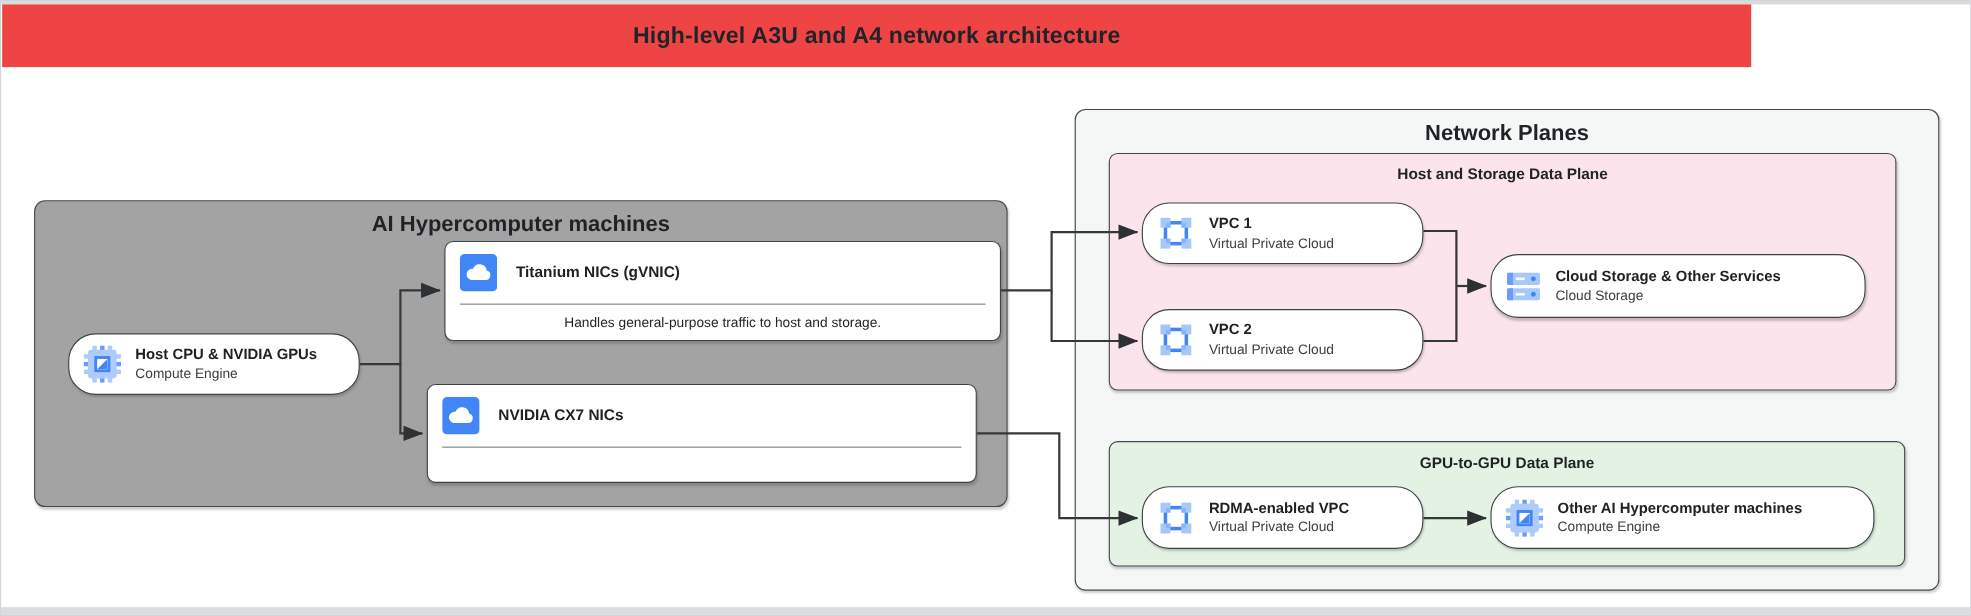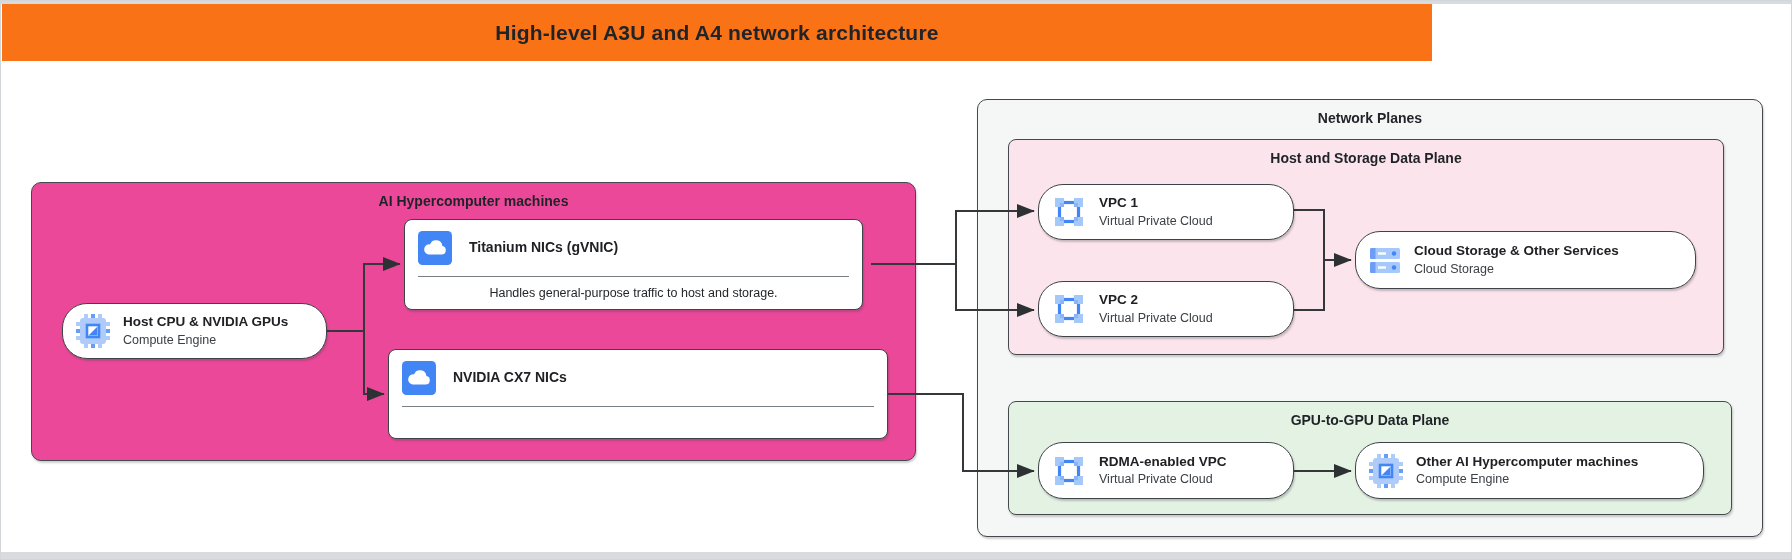--- a/index.html
+++ b/index.html
@@ -1,25 +1,25 @@
 <!DOCTYPE html>
 <html><head>
 <meta charset="utf-8">
 <style>
   html,body{margin:0;padding:0;background:#fff;}
   body{font-family:"Liberation Sans",sans-serif;-webkit-font-smoothing:antialiased;}
   .canvas{position:relative;width:1792px;height:560px;background:#ffffff;border:1px solid #d3d6d8;box-sizing:border-box;overflow:hidden;}
   .top-edge{position:absolute;left:0;top:0;width:100%;height:3px;background:#d8dbde;}
-  .header{position:absolute;left:1px;top:3px;width:1430px;height:57px;background:#f97316;display:flex;align-items:center;justify-content:center;}
+  .header{position:absolute;left:1px;top:3px;width:1590px;height:57px;background:#ef4444;display:flex;align-items:center;justify-content:center;}
   .header .title{font-size:21px;font-weight:700;color:#202428;letter-spacing:.2px;}
   .bottom-edge{position:absolute;left:0;bottom:0;width:100%;height:7px;background:#d9dbde;}
 
   .container{position:absolute;border:1.6px solid #45494d;border-radius:10px;box-sizing:border-box;box-shadow:1px 2px 2px rgba(60,64,67,.25);}
-  .container .clabel{position:absolute;top:10px;left:0;width:100%;text-align:center;font-size:14px;font-weight:700;color:#1f2327;}
-  .c-blue{background:#ec4899;}
+  .container .clabel{position:absolute;top:10px;left:0;width:100%;text-align:center;font-size:20px;font-weight:700;color:#1f2327;}
+  .c-blue{background:#a3a3a3;}
   .c-gray{background:#f5f6f6;}
   .c-pink{background:#fbe4eb;border-radius:8px;}
   .c-green{background:#e4f2e3;border-radius:8px;}
 
   .node{position:absolute;background:#ffffff;border:1.6px solid #3e4347;border-radius:8px;box-sizing:border-box;box-shadow:1px 2px 2px rgba(60,64,67,.28);z-index:3;}
   .node.simple{display:flex;align-items:center;padding-left:13px;gap:13px;border-radius:25px;}
   .node .txt{display:flex;flex-direction:column;gap:2px;}
   .node .ntitle{font-size:13.5px;font-weight:700;color:#202124;line-height:1.25;white-space:nowrap;}
   .node .nsub{font-size:12.5px;color:#3b4045;line-height:1.2;white-space:nowrap;}
   .nic .nic-head{display:flex;align-items:center;gap:17px;padding-left:13px;height:56px;}
@@ -94,21 +94,21 @@
       <rect x="4" y="4" width="26" height="26" rx="3" fill="#aecbfa"></rect>
       <rect x="11" y="11" width="12" height="12" fill="#ffffff" stroke="#4285f4" stroke-width="2.6"></rect>
       <path d="M12.5 21.5 L21.5 12.5 L21.5 21.5 Z" fill="#4285f4"></path>
     </svg>
     <div class="txt">
       <div class="ntitle">Host CPU &amp; NVIDIA GPUs</div>
       <div class="nsub">Compute Engine</div>
     </div>
   </div>
 
-  <div class="node nic" style="left:403px;top:218px;width:459px;height:91px;">
+  <div class="node nic" style="left:403px;top:218px;width:506px;height:91px;">
     <div class="nic-head">
       <svg class="icon" width="34" height="34" viewBox="0 0 34 34">
         <rect x="0" y="0" width="34" height="34" rx="4.5" fill="#4285f4"></rect>
         <path d="M10.5 23.5 h13 a4.3 4.3 0 0 0 .9 -8.5 a6.4 6.4 0 0 0 -12.4 -1.6 a5 5 0 0 0 -1.5 10.1 z" fill="#ffffff"></path>
       </svg>
       <div class="ntitle" style="font-size:14px;">Titanium NICs (gVNIC)</div>
     </div>
     <div class="divider"></div>
     <div class="ndesc">Handles general-purpose traffic to host and storage.</div>
   </div>

